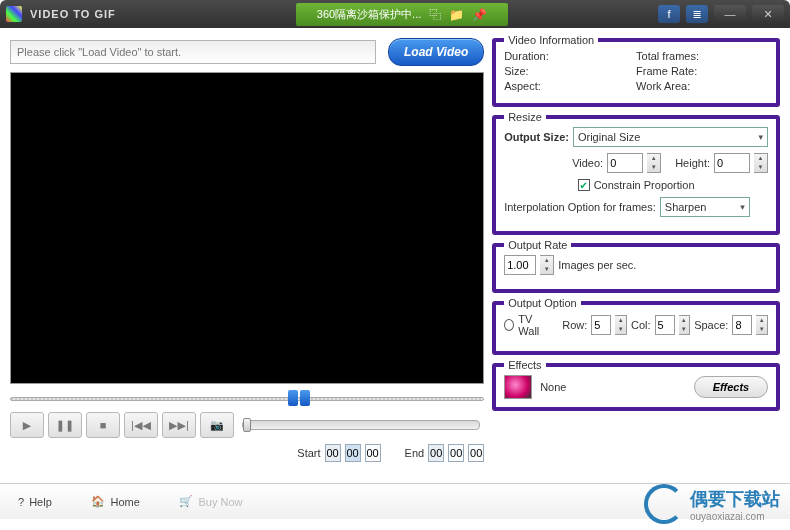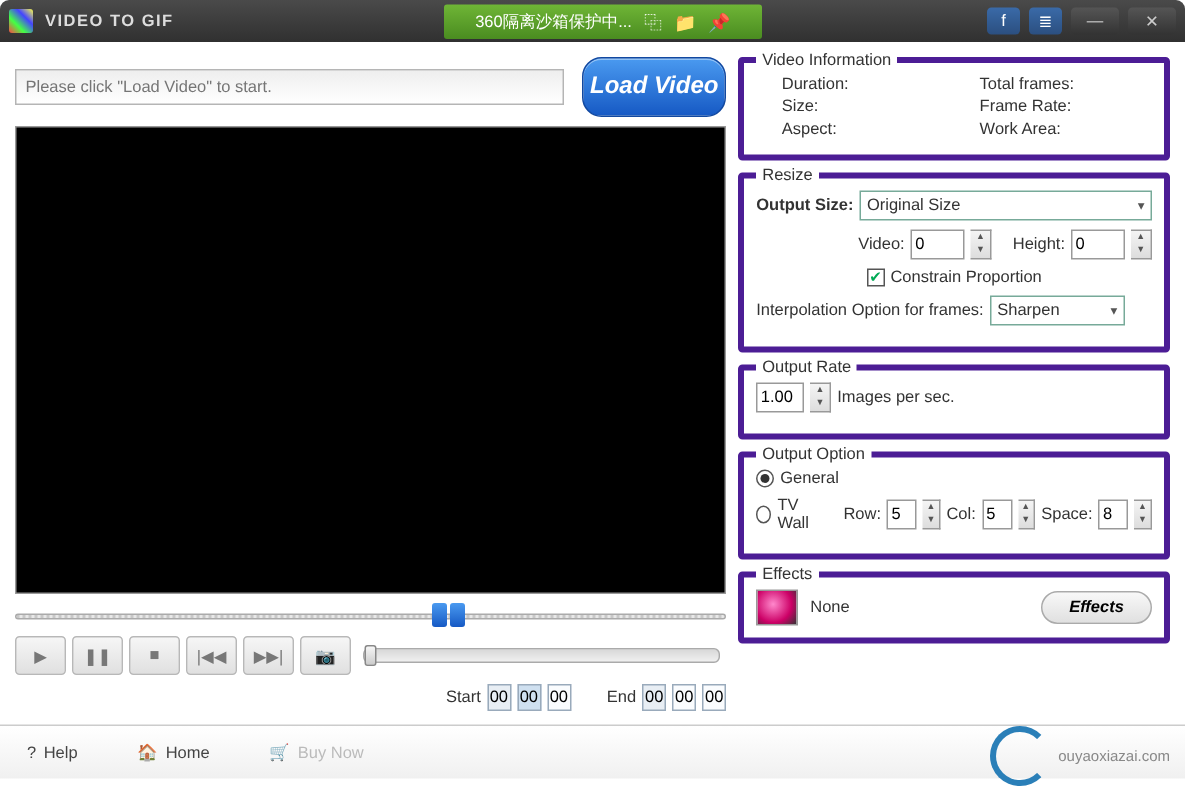--- a/index.html
+++ b/index.html
@@ -13,42 +13,42 @@
 .tbar-right { margin-left: auto; display: flex; gap: 6px; }
 .tbar-btn { width: 22px; height: 18px; background: linear-gradient(#3a6aa8,#2b4f80); border-radius: 3px; color: #fff; font-size: 11px; display: flex; align-items: center; justify-content: center; cursor: pointer; }
 .win-btn { width: 32px; height: 18px; background: linear-gradient(#555,#333); border-radius: 3px; color: #ccc; font-size: 11px; display: flex; align-items: center; justify-content: center; cursor: pointer; }
 
 .body { display: flex; padding: 10px 10px 0 10px; gap: 8px; height: 455px; background: #fff; }
 .left { width: 480px; }
 .right { flex: 1; }
 
 .path-row { display: flex; gap: 12px; margin-bottom: 6px; align-items: center; }
 .path-input { flex: 1; height: 24px; border: 1px solid #b5b5b5; padding: 0 6px; font-size: 11px; color: #888; background: linear-gradient(#eee,#fff); }
-.load-btn { width: 96px; height: 40px; background: linear-gradient(#4a9af0,#1659c4); border: 1px solid #1148a0; border-radius: 13px; color: #fff; font-size: 16px; font-style: italic; font-weight: bold; display: flex; align-items: center; justify-content: center; cursor: pointer; box-shadow: inset 0 1px 0 rgba(255,255,255,.4); }
+.load-btn { width: 96px; height: 28px; background: linear-gradient(#4a9af0,#1659c4); border: 1px solid #1148a0; border-radius: 13px; color: #fff; font-size: 12px; font-style: italic; font-weight: bold; display: flex; align-items: center; justify-content: center; cursor: pointer; box-shadow: inset 0 1px 0 rgba(255,255,255,.4); }
 
 .video { width: 100%; height: 312px; background: #000; border: 1px solid #999; }
 
 .slider-row { margin-top: 6px; position: relative; height: 18px; }
 .slider-track { position: absolute; left: 0; right: 0; top: 7px; height: 4px; background: repeating-linear-gradient(90deg,#c8c8c8 0 2px,#e8e8e8 2px 4px); border: 1px solid #aaa; border-radius: 2px; }
 .slider-mark { position: absolute; top: 0; width: 10px; height: 16px; background: linear-gradient(#4a9af0,#1659c4); border-radius: 2px; }
 
 .controls-row { display: flex; gap: 4px; margin-top: 4px; align-items: center; }
 .ctrl-btn { width: 34px; height: 26px; background: linear-gradient(#f6f6f6,#e0e0e0); border: 1px solid #b8b8b8; border-radius: 3px; color: #777; font-size: 11px; display: flex; align-items: center; justify-content: center; cursor: pointer; }
 .seek { flex: 1; height: 10px; background: linear-gradient(#d8d8d8,#f0f0f0); border: 1px solid #aaa; border-radius: 4px; margin: 0 4px; position: relative; }
 .seek-thumb { position: absolute; left: 0; top: -3px; width: 8px; height: 14px; background: linear-gradient(#f6f6f6,#ccc); border: 1px solid #888; border-radius: 2px; }
 
 .time-row { display: flex; justify-content: flex-end; gap: 4px; margin-top: 6px; font-size: 11px; align-items: center; }
 .time-row .lbl { color: #333; }
 .time-box { width: 16px; height: 18px; border: 1px solid #9ab; background: #e8eef4; text-align: center; font-size: 11px; padding: 0; }
 .time-box.ro { background: #fafcfe; }
 
 .group { border: 4px solid #4c1d95; border-radius: 3px; padding: 8px 8px 8px 8px; margin-bottom: 8px; position: relative; font-size: 11px; color: #333; }
 .group-title { position: absolute; top: -8px; left: 8px; background: #fff; padding: 0 4px; font-size: 11px; color: #333; }
 .info-row { display: flex; margin-bottom: 3px; }
-.info-row > div { flex: 1; margin-left: 17px; }
+.info-row > div { flex: 1; }
 
 .row { display: flex; align-items: center; gap: 4px; margin-bottom: 6px; }
 .row .lbl { font-size: 11px; }
 .bold { font-weight: bold; }
 .combo { flex: 1; height: 20px; border: 1px solid #7a9; background: #fff; font-size: 11px; padding: 0 4px; display: flex; align-items: center; justify-content: space-between; cursor: pointer; }
 .combo .arrow { color: #555; font-size: 9px; }
 .num-input { width: 36px; height: 20px; border: 1px solid #999; font-size: 11px; text-align: left; padding: 0 2px; }
 .spin { width: 14px; height: 20px; border: 1px solid #999; border-left: none; background: linear-gradient(#f4f4f4,#ddd); display: flex; flex-direction: column; cursor: pointer; }
 .spin div { flex: 1; font-size: 6px; color: #555; text-align: center; line-height: 9px; }
 
@@ -186,24 +186,20 @@
             <div>▲</div>
             <div>▼</div>
           </div>
         <span class="lbl">Images per sec.</span>
       </div>
     </div>
 
     <div class="group">
       <div class="group-title">Output Option</div>
       <div class="row">
-        <span class="radio sel"></span>
-        <span class="lbl">General</span>
-      </div>
-      <div class="row">
         <span class="radio"></span>
         <span class="lbl">TV Wall</span>
         <span style="width:6px"></span>
         <span class="lbl">Row:</span>
         <input class="num-input" style="width: 20px;" value="5">
         <div class="spin">
             <div>▲</div>
             <div>▼</div>
           </div>
         <span class="lbl">Col:</span>
@@ -243,15 +239,16 @@
     </div>
   <div class="fi dim">
       <span>🛒</span>
       <span>Buy Now</span>
     </div>
 </div>
 
 <div class="watermark">
   <div class="circ"></div>
   <div>
+    <span>偶要下载站</span>
     <span class="sub">ouyaoxiazai.com</span>
   </div>
 </div>
 
 </body></html>

